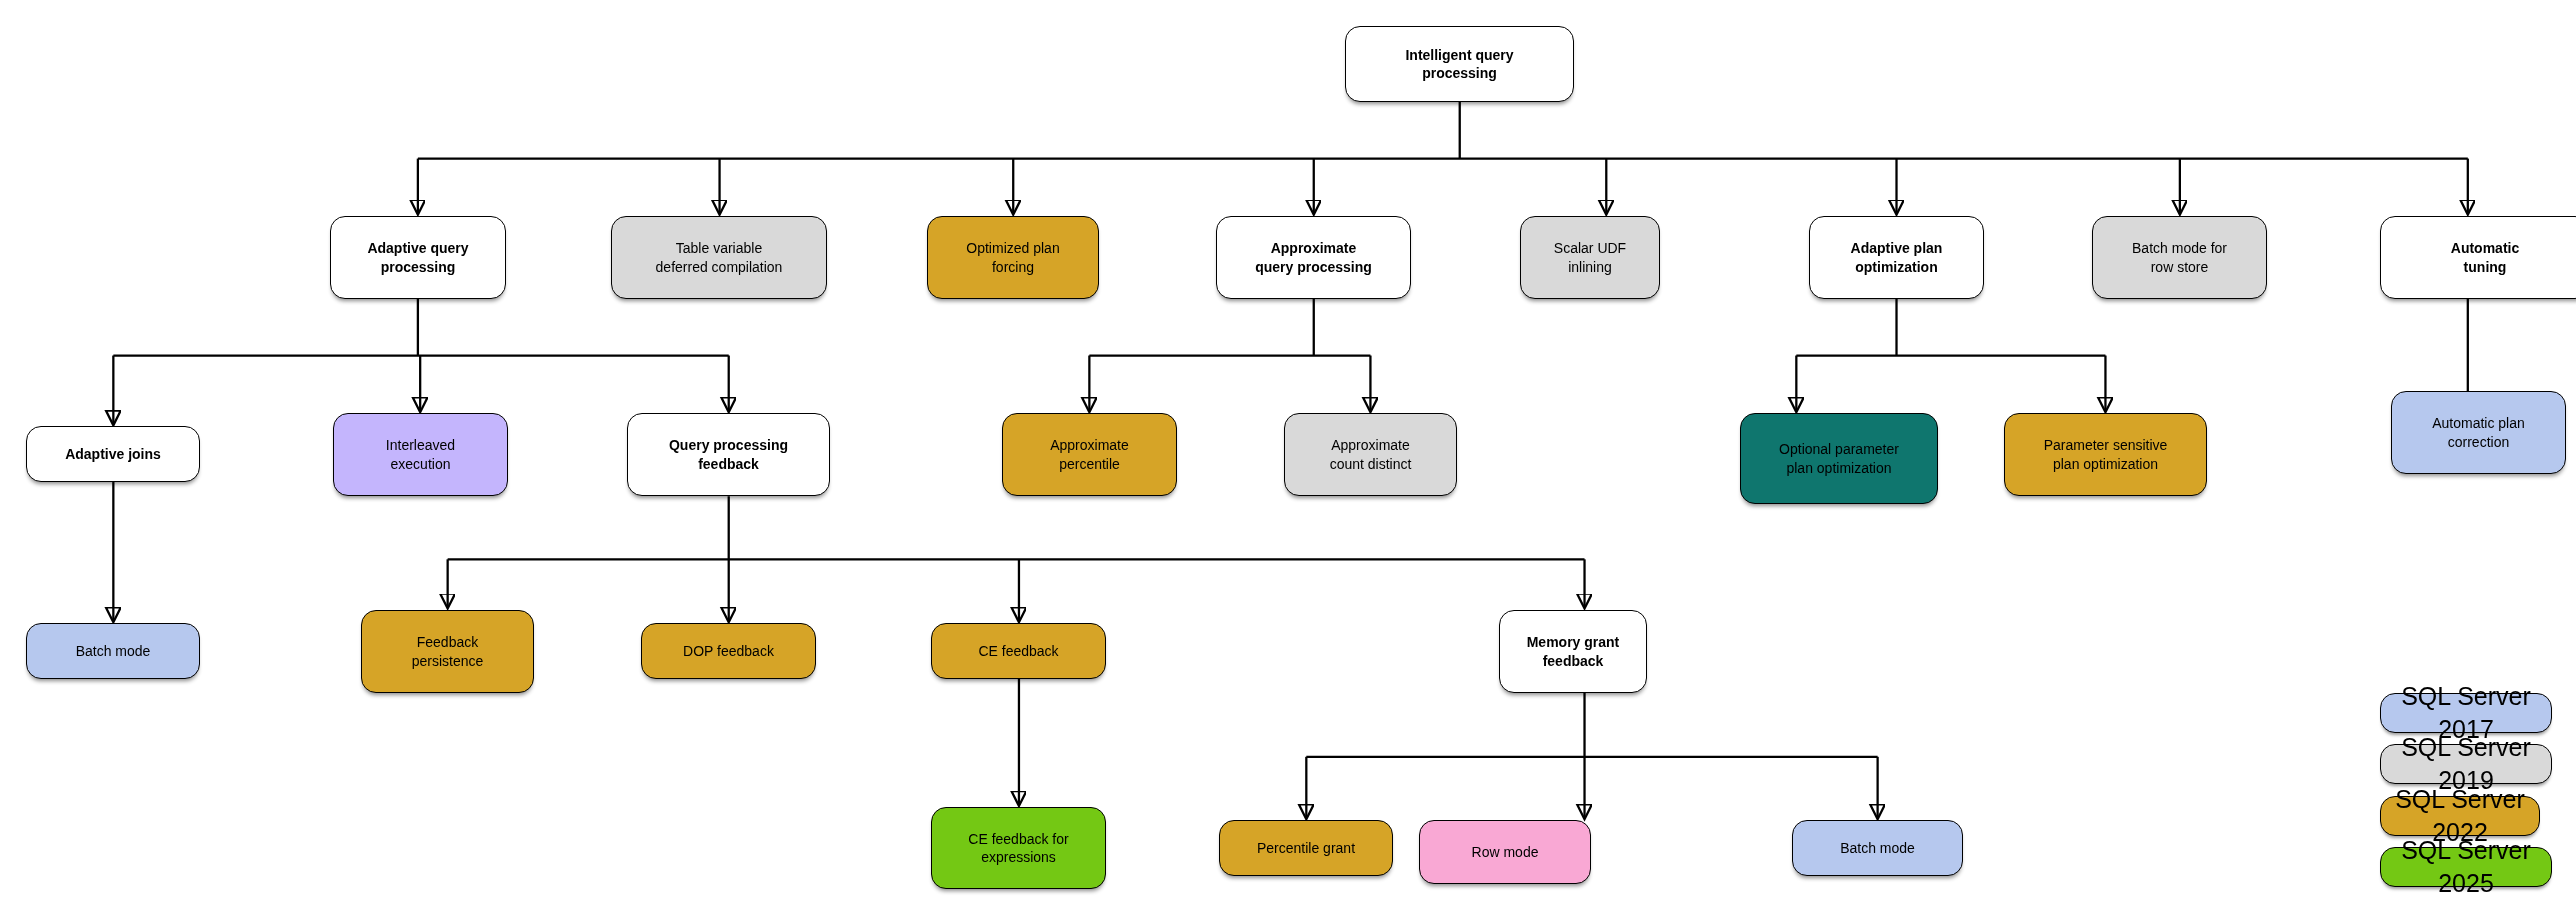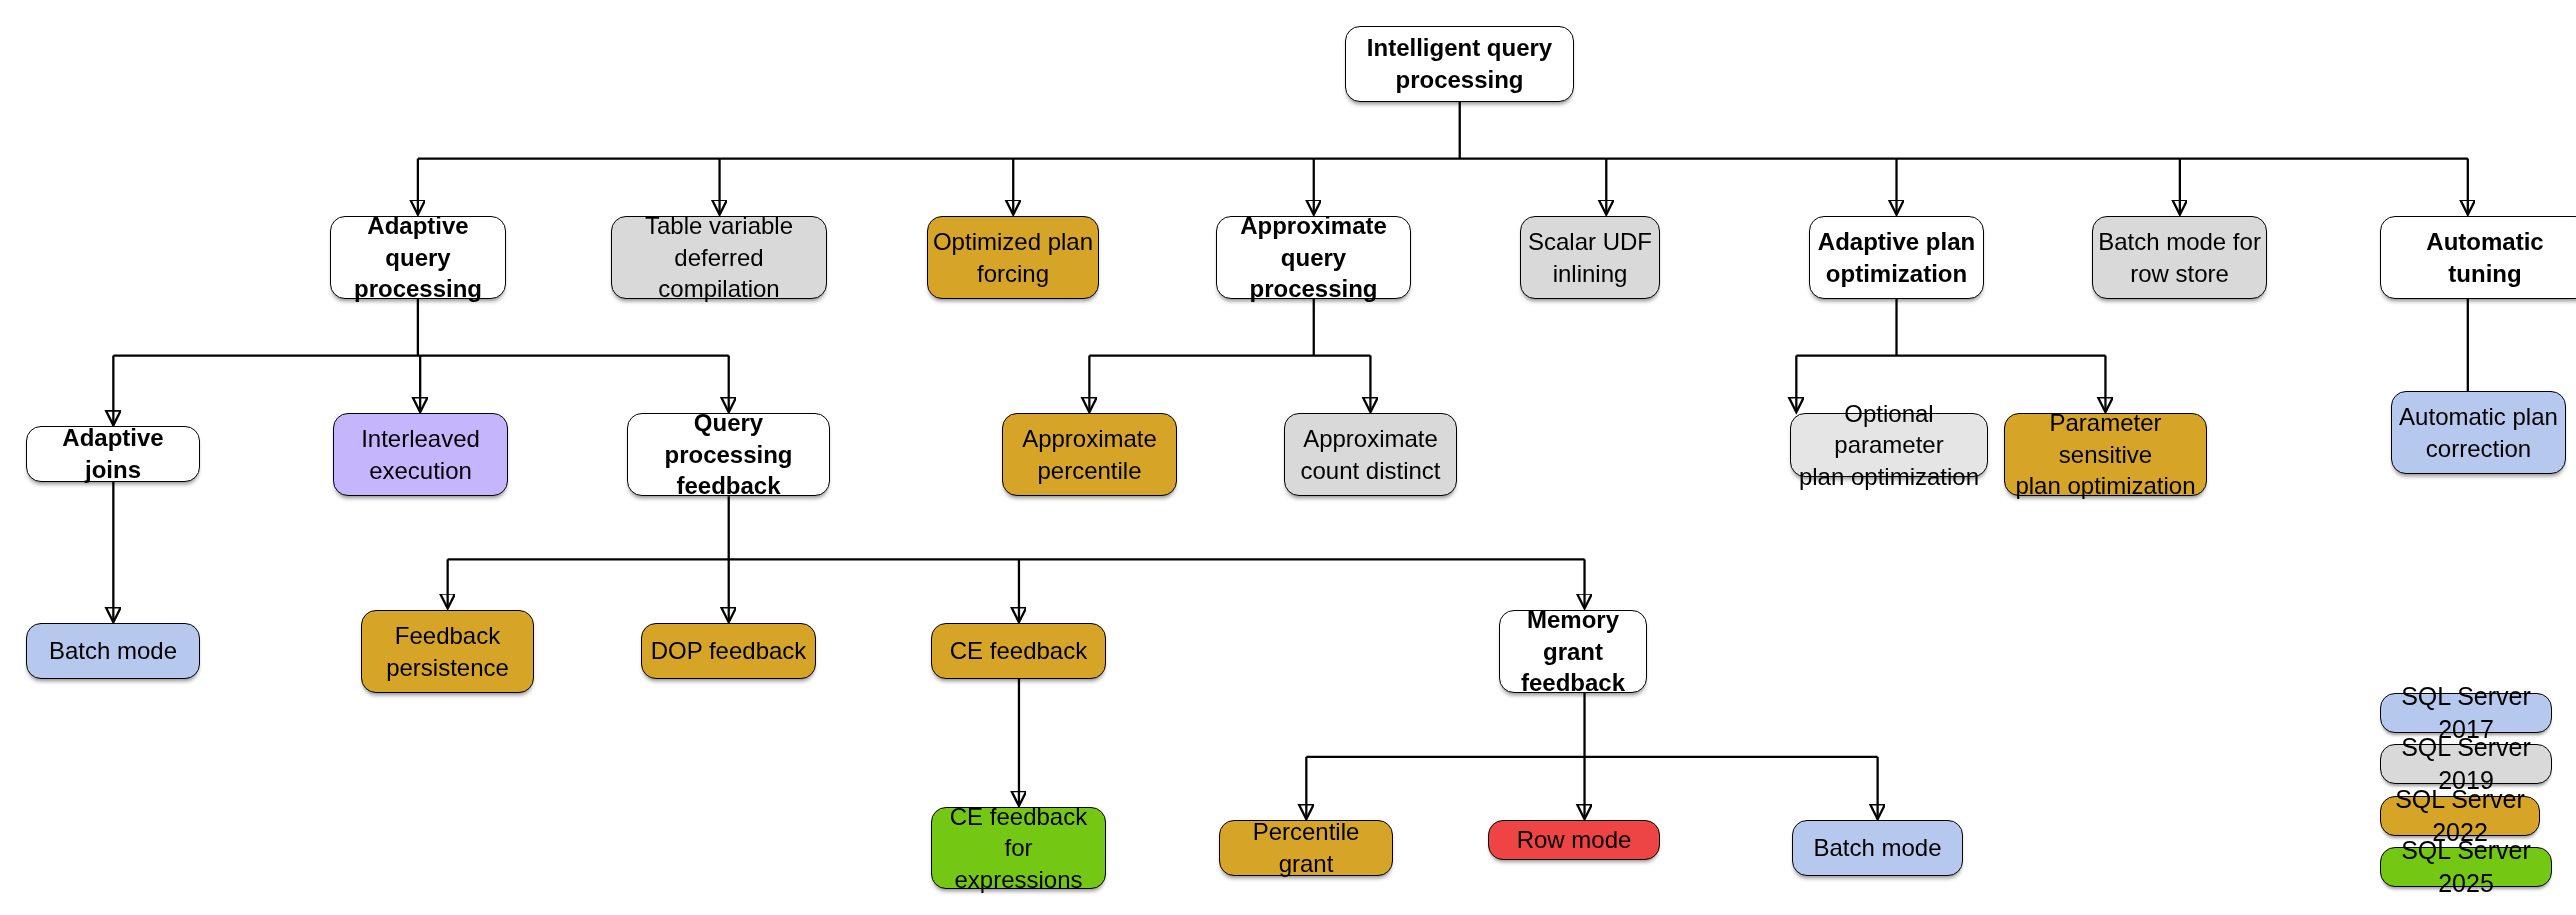--- a/index.html
+++ b/index.html
@@ -26,21 +26,21 @@
     position: absolute;
     display: flex;
     align-items: center;
     justify-content: center;
     text-align: center;
     box-sizing: border-box;
     border: 1.7px solid #000000;
     border-radius: 15px;
     background: #ffffff;
     color: #000000;
-    font-size: 24px;
+    font-size: 14px;
     line-height: 1.32;
     white-space: pre-line;
     padding: 0 4.6px;
     box-shadow: 0 4px 4px -2.3px rgba(0,0,0,0.45);
   }
   .node.bold { font-weight: 700; }
   .legend-item {
     border-radius: 15px;
     font-size: 25px;
     box-shadow: 0 3.4px 3.4px -2.3px rgba(0,0,0,0.4);
@@ -125,39 +125,39 @@
 
   <div class="node bold" style="left: 26px; top: 426px; width: 174px; height: 56px; background-color: rgb(255, 255, 255);">Adaptive joins</div>
   <div class="node" style="left: 333px; top: 413px; width: 175px; height: 83px; background-color: #c4b5fd;">Interleaved
 execution</div>
   <div class="node bold" style="left: 627px; top: 413px; width: 203px; height: 83px; background-color: rgb(255, 255, 255);">Query processing
 feedback</div>
   <div class="node" style="left: 1002px; top: 413px; width: 175px; height: 83px; background-color: rgb(214, 164, 39);">Approximate
 percentile</div>
   <div class="node" style="left: 1284px; top: 413px; width: 173px; height: 83px; background-color: rgb(217, 217, 217);">Approximate
 count distinct</div>
-  <div class="node" style="left: 1790px; top: 413px; width: 198px; height: 64px; background-color: #e5e5e5;">Optional parameter
+  <div class="node" style="left: 1740px; top: 413px; width: 198px; height: 91px; background-color: #0f766e;">Optional parameter
 plan optimization</div>
   <div class="node" style="left: 2004px; top: 413px; width: 203px; height: 83px; background-color: rgb(214, 164, 39);">Parameter sensitive
 plan optimization</div>
   <div class="node" style="left: 2380px; top: 391px; width: 175px; height: 83px; background-color: rgb(182, 200, 238); margin-left: 11px;">Automatic plan
 correction</div>
 
   <div class="node" style="left: 26px; top: 623px; width: 174px; height: 56px; background-color: rgb(182, 200, 238);">Batch mode</div>
   <div class="node" style="left: 361px; top: 610px; width: 173px; height: 83px; background-color: rgb(214, 164, 39);">Feedback
 persistence</div>
   <div class="node" style="left: 641px; top: 623px; width: 175px; height: 56px; background-color: rgb(214, 164, 39);">DOP feedback</div>
   <div class="node" style="left: 931px; top: 623px; width: 175px; height: 56px; background-color: rgb(214, 164, 39);">CE feedback</div>
   <div class="node bold" style="left: 1499px; top: 610px; width: 148px; height: 83px; background-color: rgb(255, 255, 255);">Memory grant
 feedback</div>
 
   <div class="node" style="left: 931px; top: 807px; width: 175px; height: 82px; background-color: rgb(116, 200, 20);">CE feedback for
 expressions</div>
   <div class="node" style="left: 1219px; top: 820px; width: 174px; height: 56px; background-color: rgb(214, 164, 39);">Percentile grant</div>
-  <div class="node" style="left: 1488px; top: 820px; width: 172px; height: 40px; background-color: #ef4444;">Row mode</div>
+  <div class="node" style="left: 1419px; top: 820px; width: 172px; height: 64px; background-color: #f9a8d4;">Row mode</div>
   <div class="node" style="left: 1792px; top: 820px; width: 171px; height: 56px; background-color: rgb(182, 200, 238);">Batch mode</div>
 
   <div class="node legend-item" style="left: 2380px; top: 693px; width: 172px; height: 40px; background-color: rgb(182, 200, 238);">SQL Server 2017</div>
   <div class="node legend-item" style="left: 2380px; top: 744px; width: 172px; height: 40px; background-color: rgb(217, 217, 217);">SQL Server 2019</div>
   <div class="node legend-item" style="left: 2380px; top: 796px; width: 160px; height: 40px; background-color: rgb(214, 164, 39);">SQL Server 2022</div>
   <div class="node legend-item" style="left: 2380px; top: 847px; width: 172px; height: 40px; background-color: rgb(116, 200, 20);">SQL Server 2025</div>
 
 </div>
 
 

